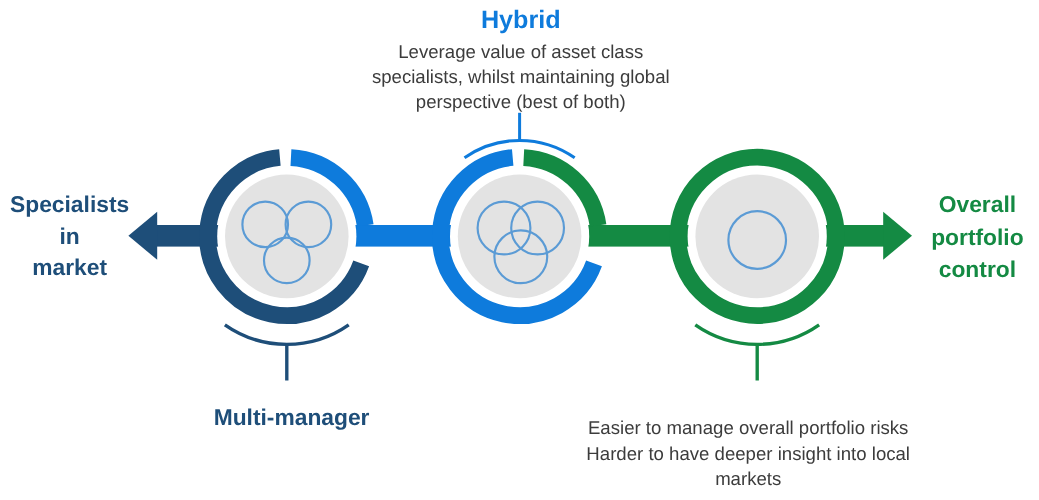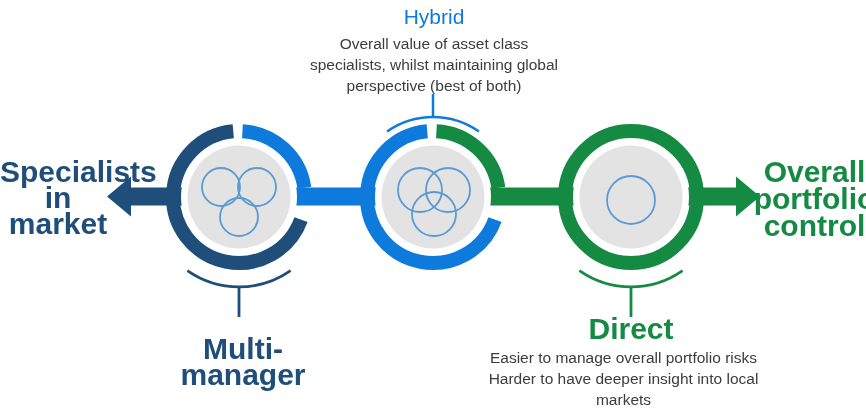--- a/index.html
+++ b/index.html
@@ -2,22 +2,22 @@
 <html style="--c-navy: #1E4E79; --c-blue: #0E7BDC; --c-green: #148A43; --c-inner_circle_blue: #5B9BD5; --c-inner_gray: #E3E3E3; --c-text: #3C3C3C;"><head>
 <meta charset="utf-8">
 <style>
   html,body{margin:0;padding:0;background:#fff;}
   .stage{
     position:relative;width:866px;height:417px;background:#fff;overflow:hidden;
     font-family:"Liberation Sans",sans-serif;
   }
   .stage svg{position:absolute;left:0;top:0;}
   .txt{position:absolute;white-space:pre-line;text-align:center;}
-  .t-title{font-weight:bold;font-size:30px;line-height:26px;}
-  .t-title-sm{font-weight:normal;font-size:21px;line-height:24px;text-align:center;}
+  .t-title{font-weight:bold;font-size:19px;line-height:26px;}
+  .t-title-sm{font-weight:bold;font-size:21px;line-height:24px;text-align:center;}
   .t-desc{font-size:15.5px;line-height:21px;color:var(--c-text);}
   .c-navy{color:var(--c-navy);}
   .c-blue{color:var(--c-blue);}
   .c-green{color:var(--c-green);}
   
   .f-navy{fill:var(--c-navy);}   .s-navy{stroke:var(--c-navy);fill:none;}
   .f-blue{fill:var(--c-blue);}   .s-blue{stroke:var(--c-blue);fill:none;}
   .f-green{fill:var(--c-green);} .s-green{stroke:var(--c-green);fill:none;}
   .f-white{fill:#ffffff;}
   .f-gray{fill:var(--c-inner_gray);}
@@ -84,34 +84,33 @@
       <line x1="239" y1="287" x2="239" y2="317"></line>
     </g>
     <g class="s-green" stroke-width="2.8">
       <path d="M682.6 270.7 A90 90 0 0 1 579.4 270.7"></path>
       <line x1="631" y1="287" x2="631" y2="317"></line>
     </g>
   </svg>
 
   <div class="txt t-title-sm c-blue" style="left:334px;top:5px;width:200px;">Hybrid</div>
 
-  <div class="txt t-desc" style="left:284px;top:33px;width:300px;">Overall value of asset class
+  <div class="txt t-desc" style="left:284px;top:33px;width:300px;">Leverage value of asset class
 specialists, whilst maintaining global
 perspective (best of both)</div>
 
   <div class="txt t-title c-navy" style="left:0px;top:159px;width:116px;">Specialists
 in
 market</div>
 
   <div class="txt t-title c-green" style="left:752px;top:158px;width:125px;line-height:27px;">Overall
 portfolio
 control</div>
 
   <div class="txt t-title c-navy" style="left:143px;top:336px;width:200px;">Multi-manager</div>
 
 
-  <div class="txt t-title c-green" style="left:531px;top:316px;width:200px;">Direct</div>
 
   <div class="txt t-desc" style="left:451px;top:347px;width:345px;">Easier to manage overall portfolio risks
 Harder to have deeper insight into local
 markets</div>
 
 </div>
 
 </body></html>

